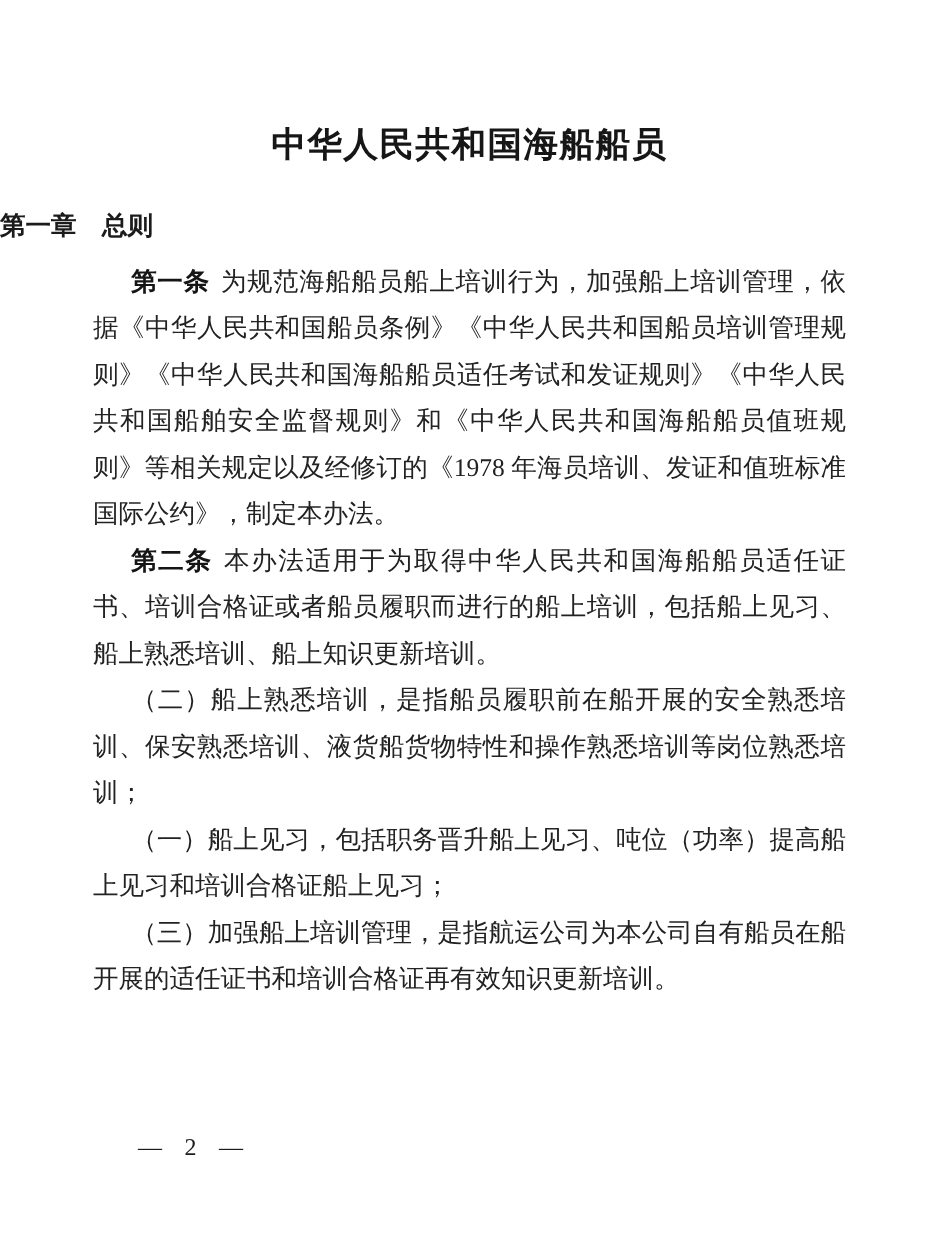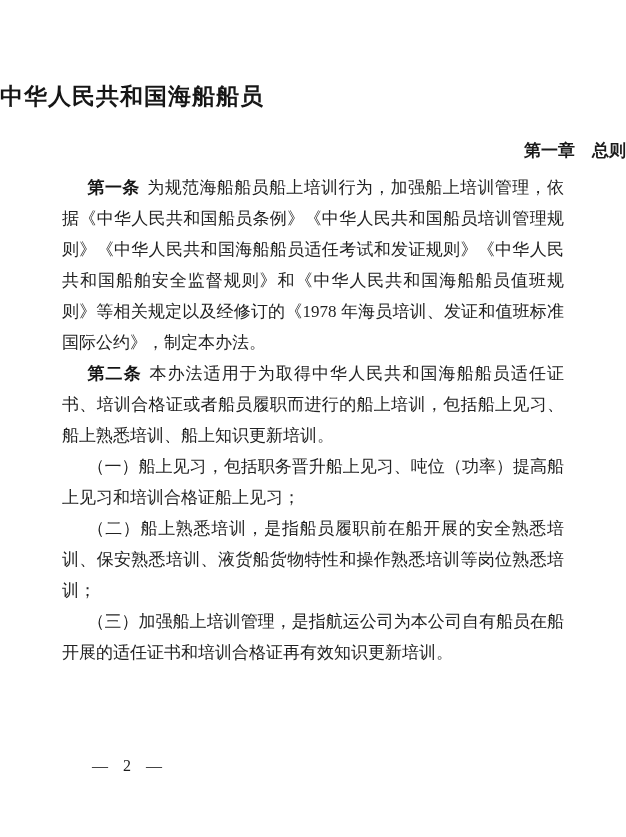--- a/index.html
+++ b/index.html
@@ -16,29 +16,30 @@
     position: relative;
     width: 626px;
     height: 837px;
     background: #ffffff;
     color: #1f1f1f;
     font-family: "Liberation Serif", "DejaVu Serif", serif;
     box-sizing: border-box;
   }
   .title-block {
     padding-top: 76px;
+    text-align: center;
     font-size: 23px;
     line-height: 41px;
     font-weight: 700;
     letter-spacing: 1px;
     color: #161616;
   }
   .chapter-heading {
     margin-top: 18px;
-    text-align: right;
+    text-align: left;
     font-size: 17px;
     line-height: 31px;
     font-weight: 700;
     color: #1b1b1b;
   }
   .chapter-heading .chapter-title {
     margin-left: 1em;
   }
   .body-text {
     margin: 6px 62px 0 62px;
@@ -87,22 +88,22 @@
     <div>中华人民共和国海船船员</div>
   </div>
 
   <div class="chapter-heading">
     <span class="chapter-label">第一章</span><span class="chapter-title">总则</span>
   </div>
 
   <div class="body-text">
     <p><span class="para-lead">第一条</span><span>为规范海船船员船上培训行为，加强船上培训管理，依据《中华人民共和国船员条例》《中华人民共和国船员培训管理规则》《中华人民共和国海船船员适任考试和发证规则》《中华人民共和国船舶安全监督规则》和《中华人民共和国海船船员值班规则》等相关规定以及经修订的《1978 年海员培训、发证和值班标准国际公约》，制定本办法。</span></p>
     <p><span class="para-lead">第二条</span><span>本办法适用于为取得中华人民共和国海船船员适任证书、培训合格证或者船员履职而进行的船上培训，包括船上见习、船上熟悉培训、船上知识更新培训。</span></p>
+    <p><span>（二）船上熟悉培训，是指船员履职前在船开展的安全熟悉培训、保安熟悉培训、液货船货物特性和操作熟悉培训等岗位熟悉培训；</span></p>
     <p><span>（一）船上见习，包括职务晋升船上见习、吨位（功率）提高船上见习和培训合格证船上见习；</span></p>
-    <p><span>（二）船上熟悉培训，是指船员履职前在船开展的安全熟悉培训、保安熟悉培训、液货船货物特性和操作熟悉培训等岗位熟悉培训；</span></p>
     <p><span>（三）加强船上培训管理，是指航运公司为本公司自有船员在船开展的适任证书和培训合格证再有效知识更新培训。</span></p>
   </div>
 
   <div class="page-footer">
     <span class="footer-dash">—</span>
     <span class="footer-page-number">2</span>
     <span class="footer-dash">—</span>
   </div>
 
 </div>

